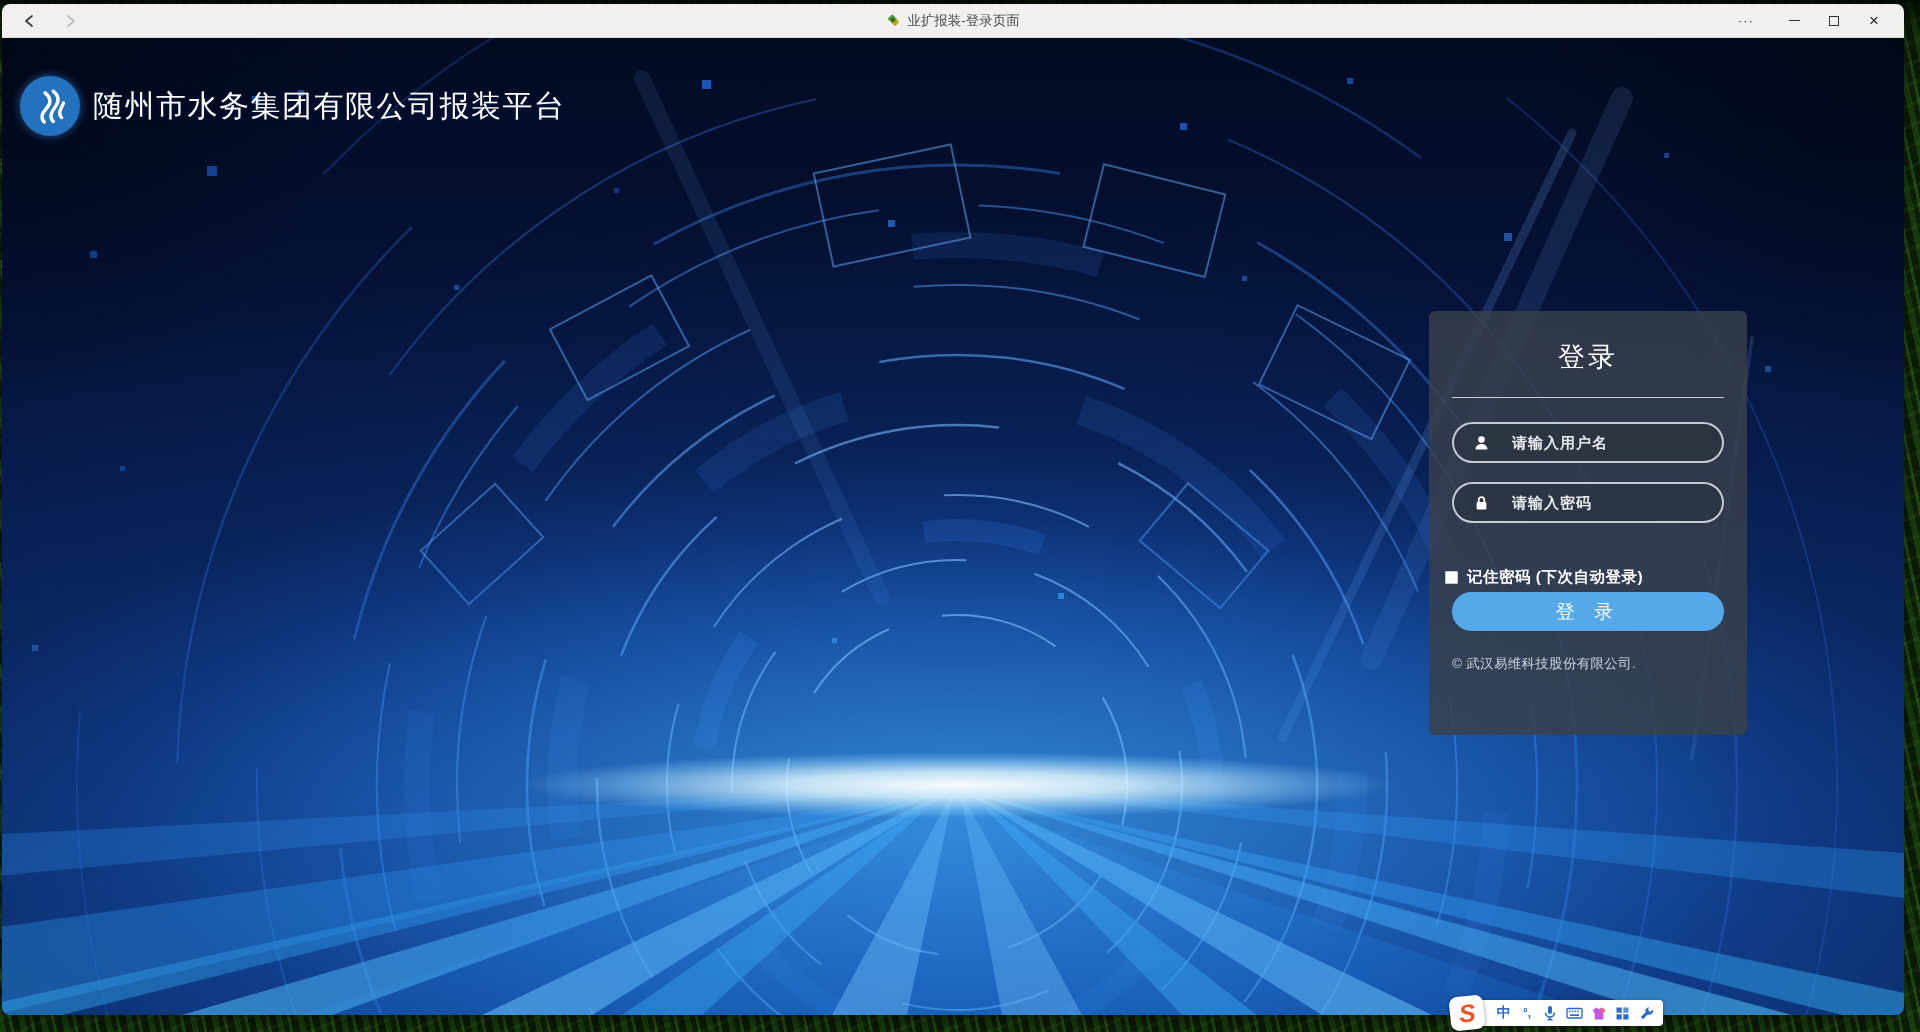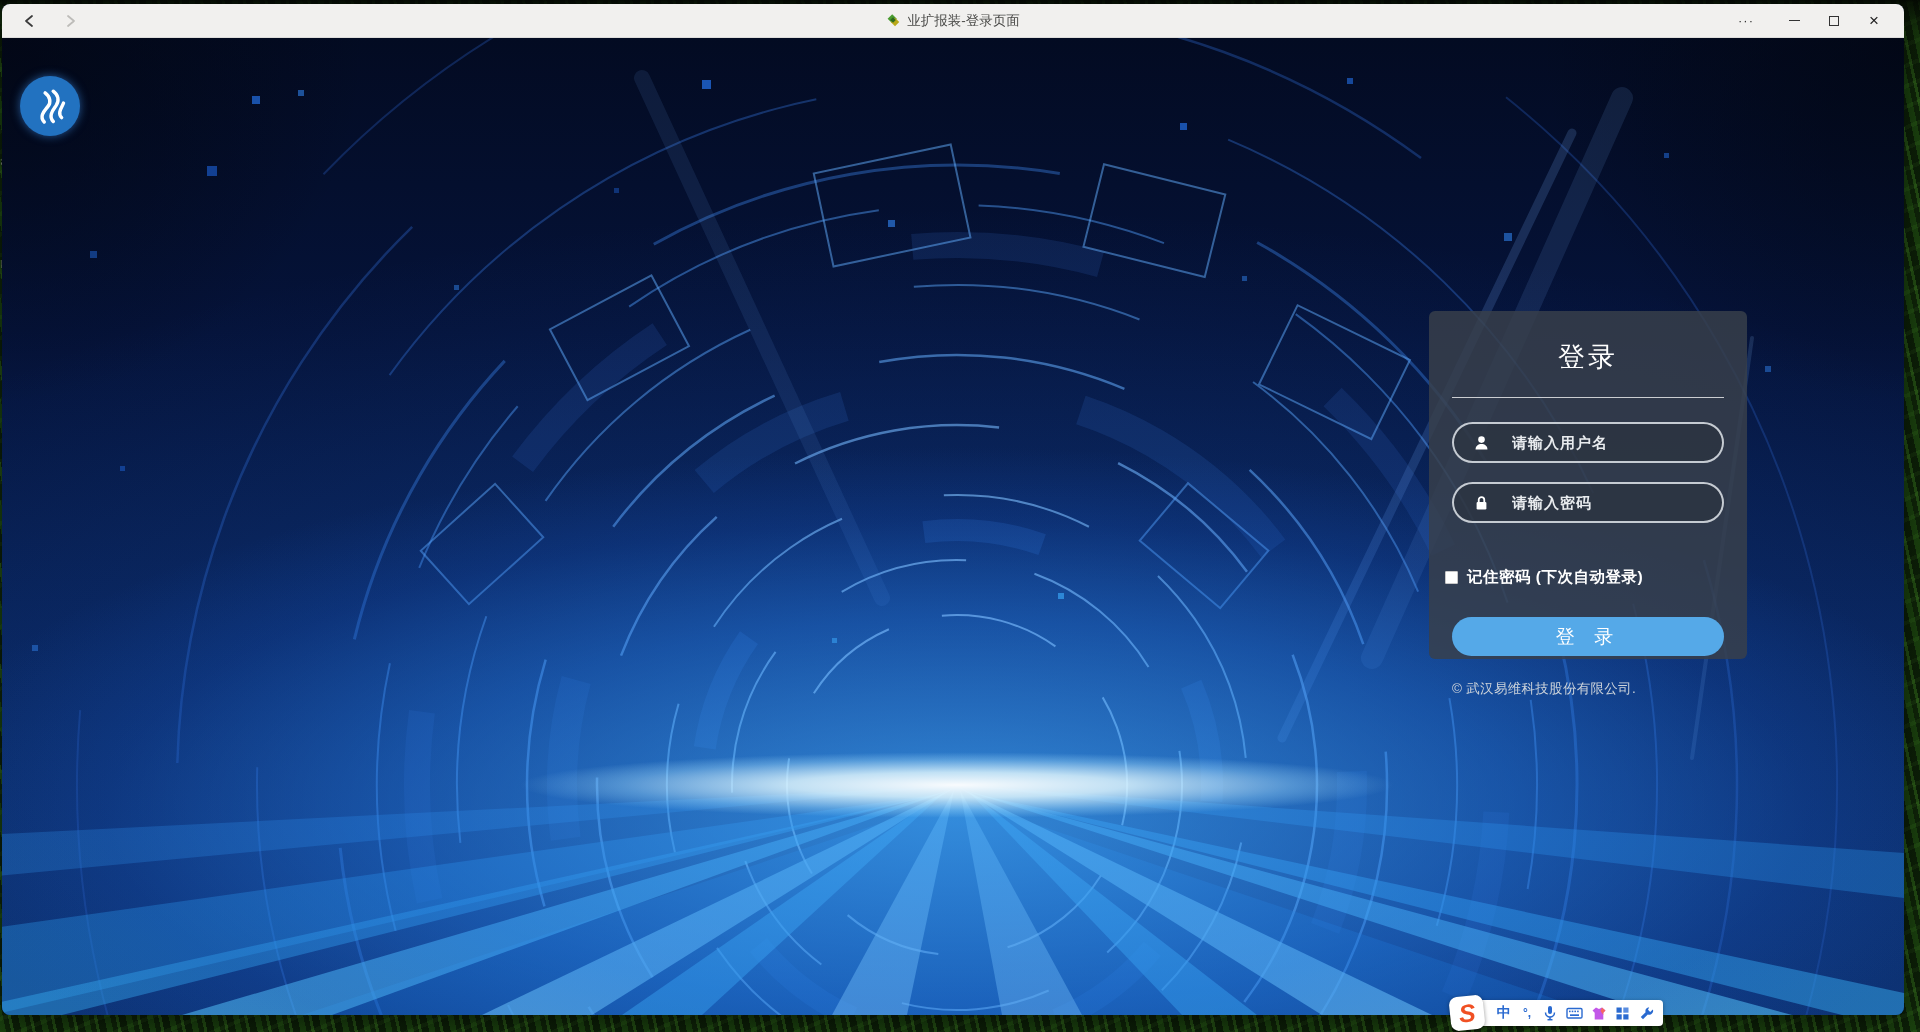--- a/index.html
+++ b/index.html
@@ -63,21 +63,21 @@
     width:60px; height:60px; border-radius:50%;
     background:radial-gradient(circle at 35% 30%, #3b8ad8 0%, #2470bе 40%, #1a5aa8 75%, #144a90 100%);
     background-color:#2272c0;
     display:flex; align-items:center; justify-content:center;
     box-shadow:0 0 10px rgba(60,140,230,0.6);
   }
   .brand-title { color:#fff; font-size:30px; font-weight:500; letter-spacing:1.5px; text-shadow:0 1px 6px rgba(0,30,90,0.6); }
 
   
   .login-panel {
-    position:absolute; left:1427px; top:273px; width:318px; height:348px;
+    position:absolute; left:1427px; top:273px; width:318px; height:424px;
     background:rgba(56,64,74,0.83); border-radius:6px; z-index:6;
     padding:0 23px;
   }
   .login-heading { margin-top:28px; text-align:center; color:#fff; font-size:27px; letter-spacing:3px; font-weight:500; }
   .login-divider { margin-top:22px; border-top:1px solid rgba(255,255,255,0.75); }
   .field { position:relative; margin-top:24px; height:41px; }
   .field input {
     width:100%; height:41px; border-radius:21px;
     background:rgba(42,49,60,0.55);
     border:2px solid rgba(224,229,235,0.85);
@@ -85,21 +85,21 @@
     padding:0 18px 0 58px; outline:none;
     font-family:"Liberation Sans","DejaVu Sans",sans-serif;
   }
   .field input::placeholder { color:#e8ebee; opacity:1; font-weight:700; letter-spacing:1px; }
   .field .f-icon { position:absolute; left:21px; top:50%; transform:translateY(-50%); width:17px; height:17px; pointer-events:none; }
   .field.pw { margin-top:19px; }
   .remember-row { margin-top:44px; display:flex; align-items:center; gap:9px; margin-left:-7px; cursor:pointer; }
   .remember-box { width:13px; height:13px; background:#fff; border:1px solid #c8c8c8; border-radius:1px; flex:none; }
   .remember-label { color:#fff; font-size:15.5px; font-weight:700; letter-spacing:0.5px; }
   .login-btn {
-    margin-top:29px; width:100%; height:39px; border:none; border-radius:20px;
+    margin-top:4px; width:100%; height:39px; border:none; border-radius:20px;
     color:#fff; font-size:19px; letter-spacing:7px; cursor:pointer;
     font-family:"Liberation Sans","DejaVu Sans",sans-serif;
   }
   .copyright { margin-top:24px; color:#ccd3da; font-size:13.5px; letter-spacing:0.3px; }
 
   
   .ime-bar {
     position:absolute; left:1466px; top:1000px; width:197px; height:26px; z-index:10;
     background:#fff; border-radius:4px; box-shadow:0 1px 4px rgba(0,0,0,0.35);
     display:flex; align-items:center; justify-content:flex-end; gap:8px; padding:0 9px 0 30px;
@@ -237,20 +237,21 @@
     <div class="brand">
       <div class="brand-logo">
         <svg width="40" height="40" viewBox="0 0 58 58">
           <g fill="none" stroke="#ffffff" stroke-width="5" stroke-linecap="round" transform="rotate(-12 29 29)">
             <path d="M16 50 C10 40, 20 34, 26 29 C32 24, 32 16, 26 9"></path>
             <path d="M29 52 C23 42, 33 35, 38 30 C44 24, 44 16, 38 9"></path>
             <path d="M42 49 C37 41, 45 35, 49 29"></path>
           </g>
         </svg>
       </div>
+      <div class="brand-title">随州市水务集团有限公司报装平台</div>
     </div>
 
     <div class="login-panel" style="background: rgba(56, 64, 74, 0.83);">
       <div class="login-heading">登录</div>
       <div class="login-divider"></div>
 
       <div class="field">
         <span class="f-icon">
           <svg width="17" height="17" viewBox="0 0 16 16">
               <circle cx="8" cy="4.8" r="3.1" fill="#fff"></circle>

